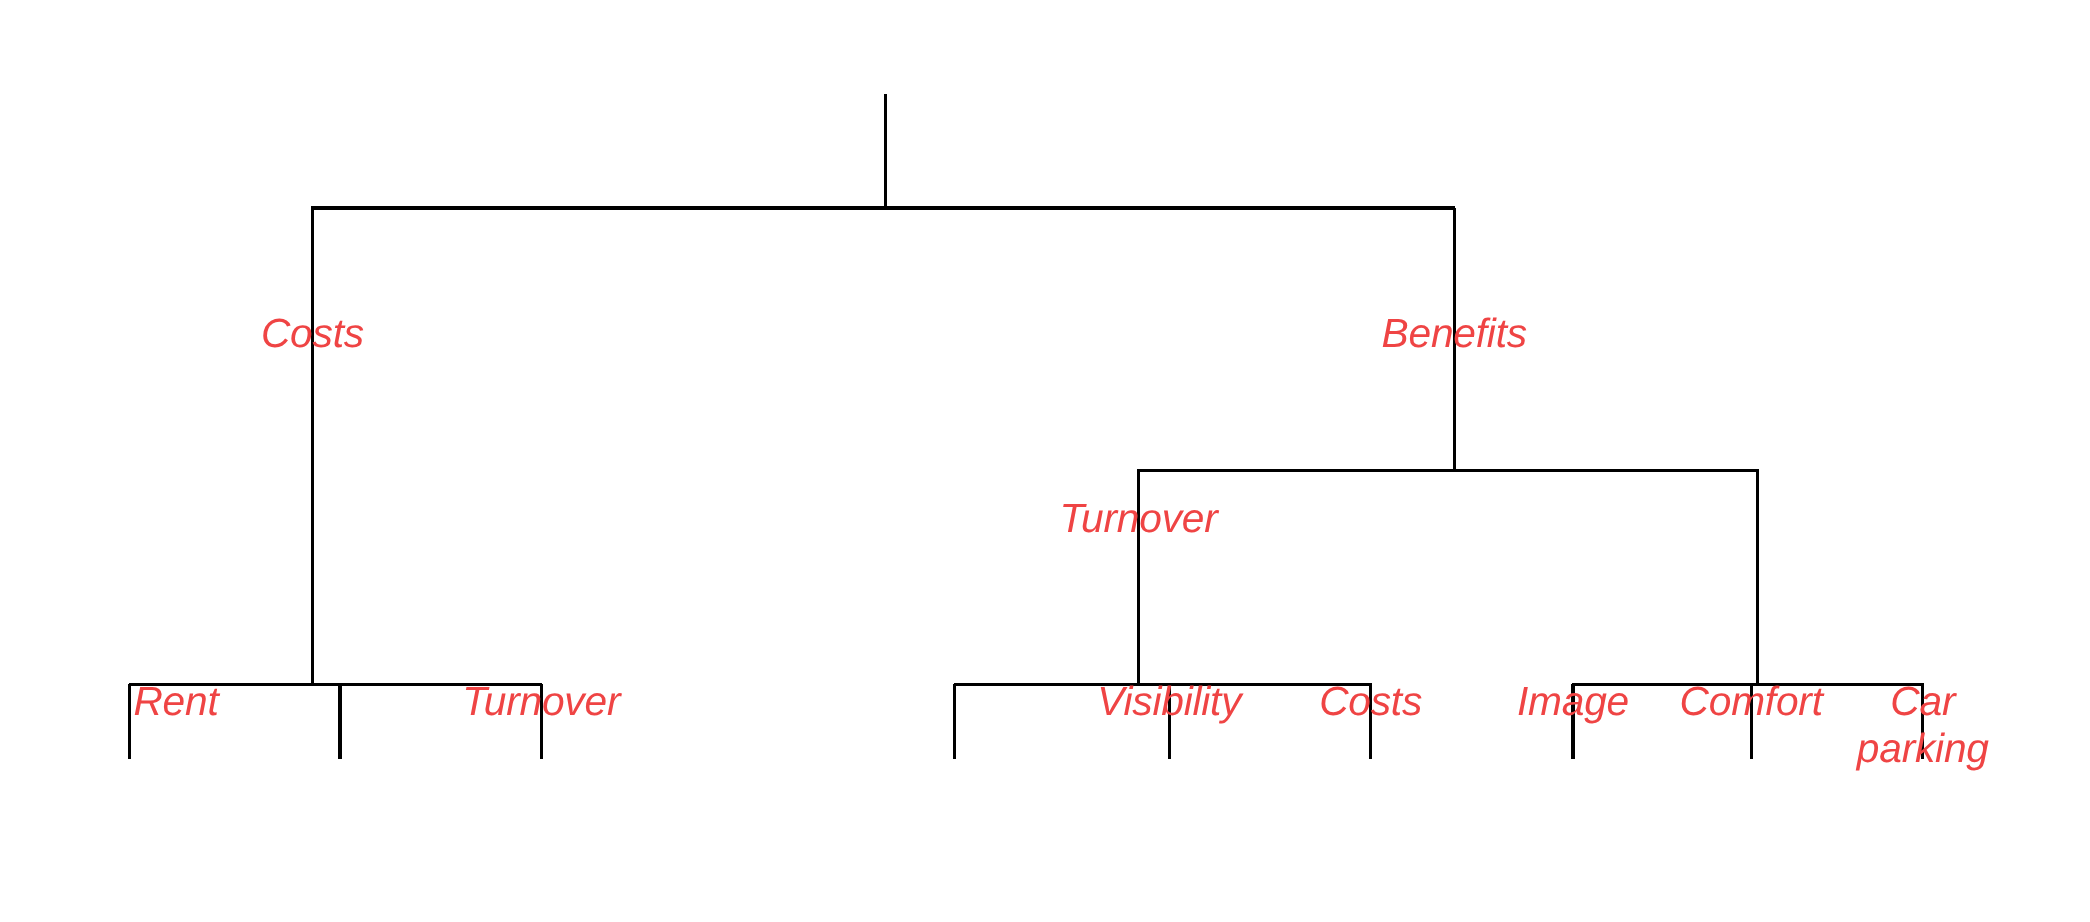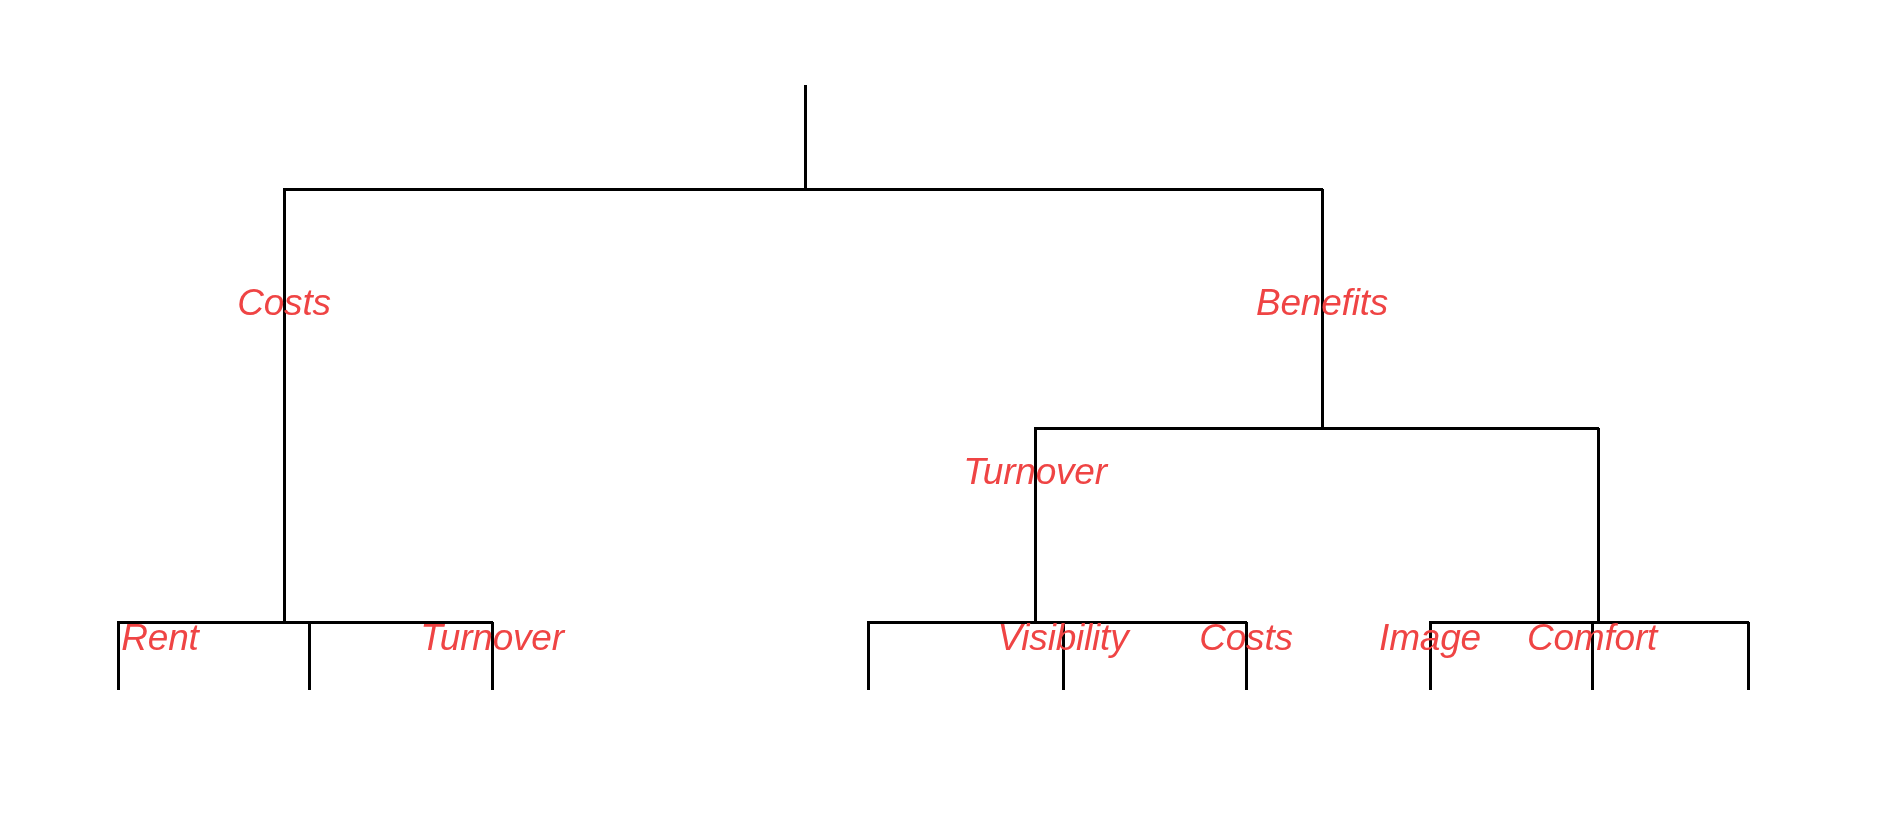--- a/index.html
+++ b/index.html
@@ -114,14 +114,18 @@
   </div>
 
   <div class="node-label" style="left:1430px; top:616px;">
     <span class="ln">Image</span>
   </div>
 
   <div class="node-label" style="left:1592px; top:616px;">
     <span class="ln">Comfort</span>
   </div>
 
+  <div class="node-label" style="left:1748px; top:616px;">
+    <span class="ln">Car</span>
+    <span class="ln">parking</span>
+  </div>
 
 </div>
 
 </body></html>

